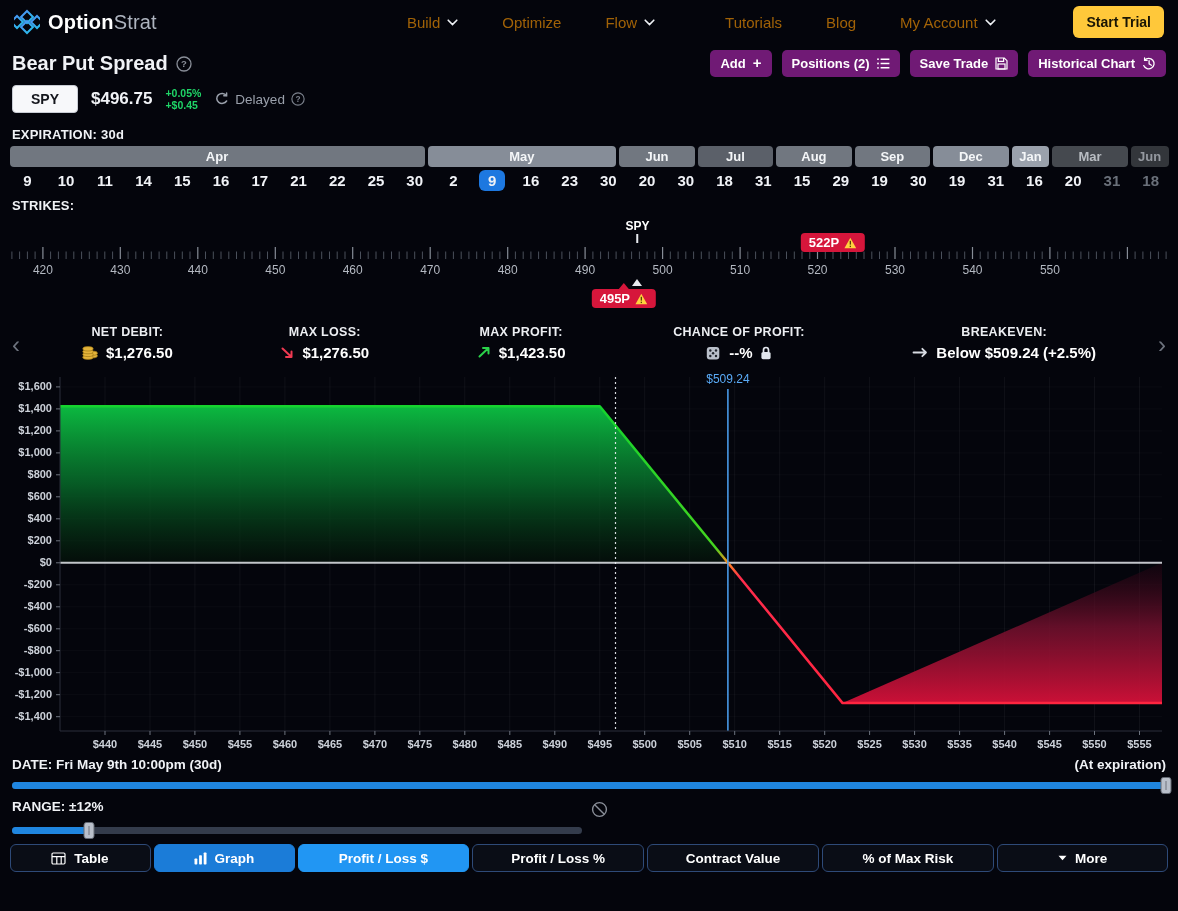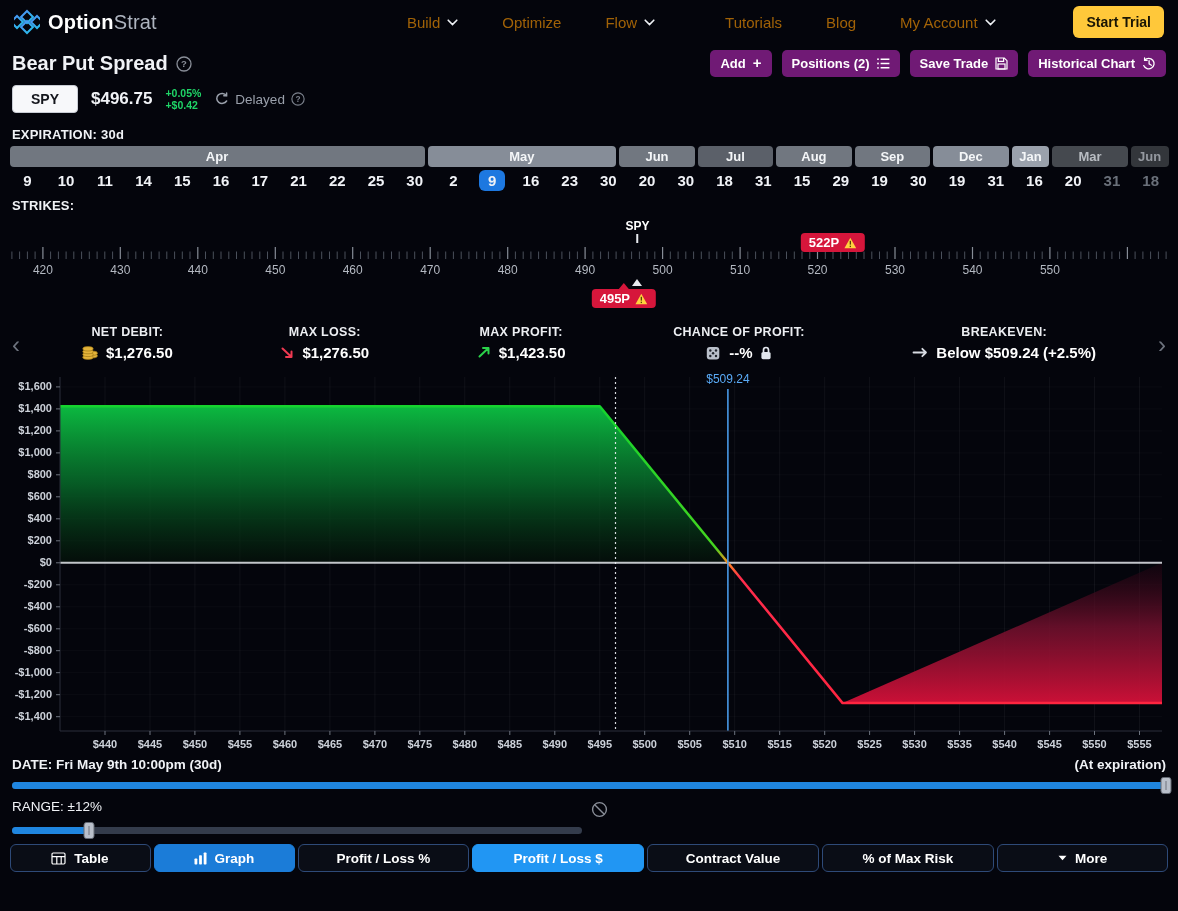--- a/index.html
+++ b/index.html
@@ -80,21 +80,21 @@
   .date-row { display:flex; justify-content:space-between; padding:4px 12px 2px; font-size:13.5px; font-weight:700; }
   .slider { position:relative; height:7px; background:#343c4c; border-radius:4px; cursor:pointer; }
   .slider .fill { position:absolute; left:0; top:0; height:100%; background:#1f86e0; border-radius:4px; }
   .slider .handle { position:absolute; top:-5px; width:11px; height:17px; background:#b9bfca; border:1px solid #646a75;
                     border-radius:3px; transform:translateX(-50%); cursor:grab; }
   .slider .handle::after { content:""; position:absolute; left:4px; top:3px; width:1px; height:9px; background:#70757e; }
   .date-slider { margin:8px 12px 2px; }
 
   
   .controls-row { display:grid; grid-template-columns:570px 34px 1fr; padding:8px 12px 0; }
-  .ctrl-label { font-size:13.5px; font-weight:400; height:24px; }
+  .ctrl-label { font-size:13.5px; font-weight:700; height:24px; }
   .mid-icon { display:flex; justify-content:center; padding-top:2px; cursor:pointer; }
   .ctrl-slider-wrap { position:relative; margin-top:4px; }
   .iv-ticks { position:relative; height:15px; }
   .iv-tick-label { position:absolute; transform:translateX(-50%); font-size:11px; color:#9aa0ab; top:2px; }
   .iv-tick-mark { position:absolute; top:-4px; width:1px; height:4px; background:#7b818c; }
 
   
   .bottom-bar { display:flex; margin:10px 8px 0; }
   .tab-cell { height:28px; display:flex; align-items:center; justify-content:center; gap:8px; margin:0 1.5px;
               border:1px solid #2e4a78; border-radius:6px; background:#0a0d16; font-size:13.5px; font-weight:600;
@@ -216,21 +216,21 @@
           </span>
         </button>
       </div>
   </div>
 
   <div class="ticker-row">
     <div class="symbol-pill">SPY</div>
     <div class="price">$496.75</div>
     <div class="changes">
       <div>+0.05%</div>
-      <div>+$0.42</div>
+      <div>+$0.45</div>
     </div>
     <div class="delayed-wrap">
       <span>
         <svg width="15" height="14" viewBox="0 0 15 14" fill="none" stroke="#9aa0ab" stroke-width="1.5" stroke-linecap="round">
             <path d="M12.3 3.4 A5.3 5 0 1 0 12.6 9"></path>
             <path d="M12.6 0.9 V3.7 H9.8"></path>
           </svg>
       </span>
       <span>Delayed</span>
       <span>
@@ -773,27 +773,27 @@
       <div class="tab-cell fixed view-active">
          <span>
           <svg width="13" height="13" viewBox="0 0 13 13" fill="#fff">
             <rect x="0.5" y="6.5" width="2.8" height="6" rx="0.7"></rect>
             <rect x="5.1" y="3.2" width="2.8" height="9.3" rx="0.7"></rect>
             <rect x="9.7" y="0.5" width="2.8" height="12" rx="0.7"></rect>
           </svg>
         </span>
          <span>Graph</span>
        </div>
+      <div class="tab-cell flex mode-active">
+
+         <span>Profit / Loss $</span>
+       </div>
       <div class="tab-cell flex">
 
          <span>Profit / Loss %</span>
-       </div>
-      <div class="tab-cell flex mode-active">
-
-         <span>Profit / Loss $</span>
        </div>
       <div class="tab-cell flex">
 
          <span>Contract Value</span>
        </div>
       <div class="tab-cell flex">
 
          <span>% of Max Risk</span>
        </div>
       <div class="tab-cell flex">

